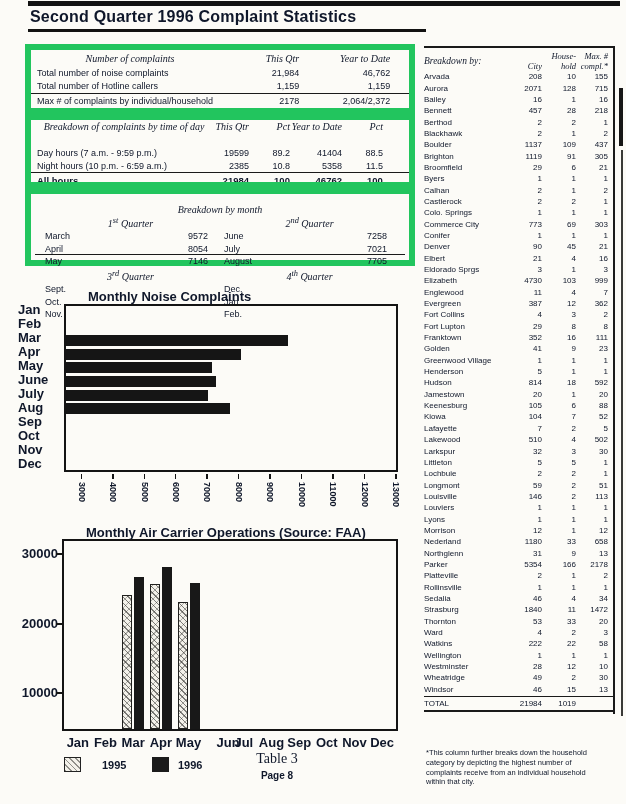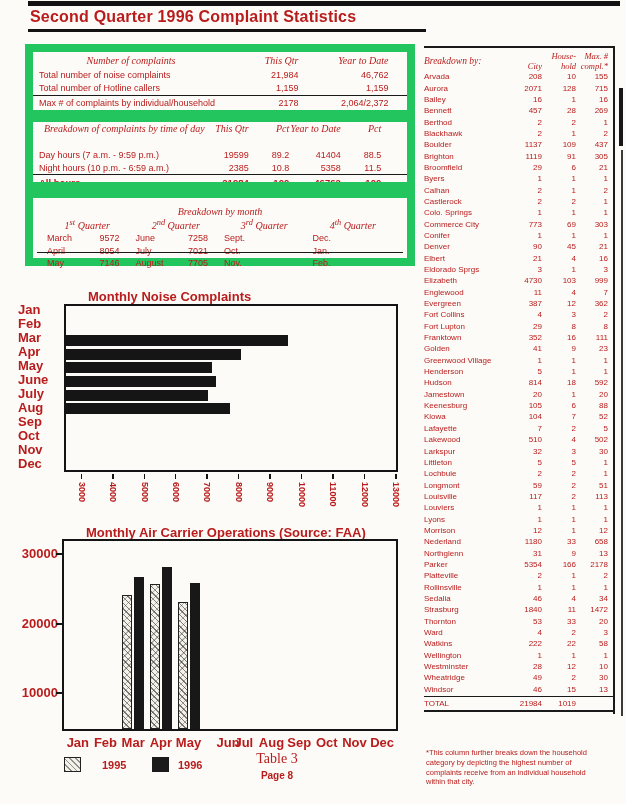--- a/index.html
+++ b/index.html
@@ -1,27 +1,27 @@
 <!DOCTYPE html>
 <html><head>
 <meta charset="utf-8">
 <style>
   html,body { margin:0; padding:0; background:#e8e6e1; }
   .page {
     position:relative; width:626px; height:804px; margin:0 auto;
-    background:#fcfbf7; color:#b91c1c; overflow:hidden;
+    background:#fcfbf7; color:#0f172a; overflow:hidden;
     font-family:"Liberation Sans", sans-serif;
   }
   
   .topbar { position:absolute; left:28px; top:1px; width:592px; height:5px; background:#121212; }
   .page-title { position:absolute; left:30px; top:8px; font-size:16px; font-weight:bold; letter-spacing:.2px; }
   .title-rule { position:absolute; left:28px; top:29px; width:398px; height:3px; background:#121212; }
 
   
-  .tbl { position:absolute; border:8px solid #22c55e; box-sizing:border-box; }
+  .tbl { position:absolute; border:6px solid #22c55e; box-sizing:border-box; }
   .h-ital { font-family:"Liberation Serif", serif; font-style:italic; font-size:10px; }
   .center { text-align:center; } .right { text-align:right; }
 
   #table1 { left:25px; top:44px; width:390px; }
   .t1-head, .t1-row { display:grid; grid-template-columns:50% 20.5% 26.9%; padding:0 0 0 6px; }
   .t1-head { height:16px; align-items:center; }
   .t1-row { height:13.5px; align-items:center; font-size:9px; }
   .t1-row .c-num, .t1-head .right { text-align:right; }
   .pad { padding-right:9px; }
   .rule-bottom { border-bottom:1.5px solid #1a1a1a; }
@@ -30,21 +30,21 @@
   .t2-head, .t2-row { display:grid; grid-template-columns:45% 12% 11% 14% 11%; padding:0 0 0 6px; }
   .t2-head { min-height:24px; align-items:start; padding-top:2px; }
   .t2-head .h-ital { text-align:right; line-height:1.05; }
   .t2-head .h-ital:first-child { text-align:right; }
   .t2-row { height:13px; align-items:center; font-size:9px; }
   .t2-row span:not(:first-child) { text-align:right; }
   .t2-total { border-top:1.5px solid #1a1a1a; font-weight:bold; height:15px; font-size:9.5px; }
 
   #table3 { left:25px; top:182px; width:390px; height:84px; }
   .t3-title { text-align:center; font-family:"Liberation Serif", serif; font-style:italic; font-size:10px; margin-top:16px; }
-  .t3-cols { display:grid; grid-template-columns:repeat(4,1fr); padding:1px 10px 0 10px; }
+  .t3-cols { display:grid; grid-template-columns:repeat(2,1fr); padding:1px 10px 0 10px; }
   .q-head { font-family:"Liberation Serif", serif; font-style:italic; font-size:10px; text-align:center; margin-bottom:2px; white-space:nowrap; }
   .m-row { display:flex; justify-content:space-between; font-size:9px; height:12.5px; padding:0 12px 0 4px; }
   .t3-rule { position:absolute; left:4px; right:4px; bottom:5px; height:1px; background:#1a1a1a; }
 
   
   .chart-title { position:absolute; font-size:13px; font-weight:bold; }
   #chart1-title { left:88px; top:289px; }
   #chart1-months { position:absolute; left:18px; top:303px; width:42px; }
   .c1-month { height:14px; line-height:14px; font-size:13px; font-weight:bold; }
   #chart1-plot { position:absolute; left:64px; top:304px; width:334px; height:168px; border:2px solid #141414; box-sizing:border-box; }
@@ -342,21 +342,21 @@
         <div class="ct-row">
           <span>Bailey</span>
           <span>16</span>
           <span>1</span>
           <span>16</span>
         </div>
         <div class="ct-row">
           <span>Bennett</span>
           <span>457</span>
           <span>28</span>
-          <span>269</span>
+          <span>218</span>
         </div>
         <div class="ct-row">
           <span>Berthod</span>
           <span>2</span>
           <span>2</span>
           <span>1</span>
         </div>
         <div class="ct-row">
           <span>Blackhawk</span>
           <span>2</span>
@@ -544,21 +544,21 @@
           <span>1</span>
         </div>
         <div class="ct-row">
           <span>Longmont</span>
           <span>59</span>
           <span>2</span>
           <span>51</span>
         </div>
         <div class="ct-row">
           <span>Louisville</span>
-          <span>117</span>
+          <span>146</span>
           <span>2</span>
           <span>113</span>
         </div>
         <div class="ct-row">
           <span>Louviers</span>
           <span>1</span>
           <span>1</span>
           <span>1</span>
         </div>
         <div class="ct-row">

